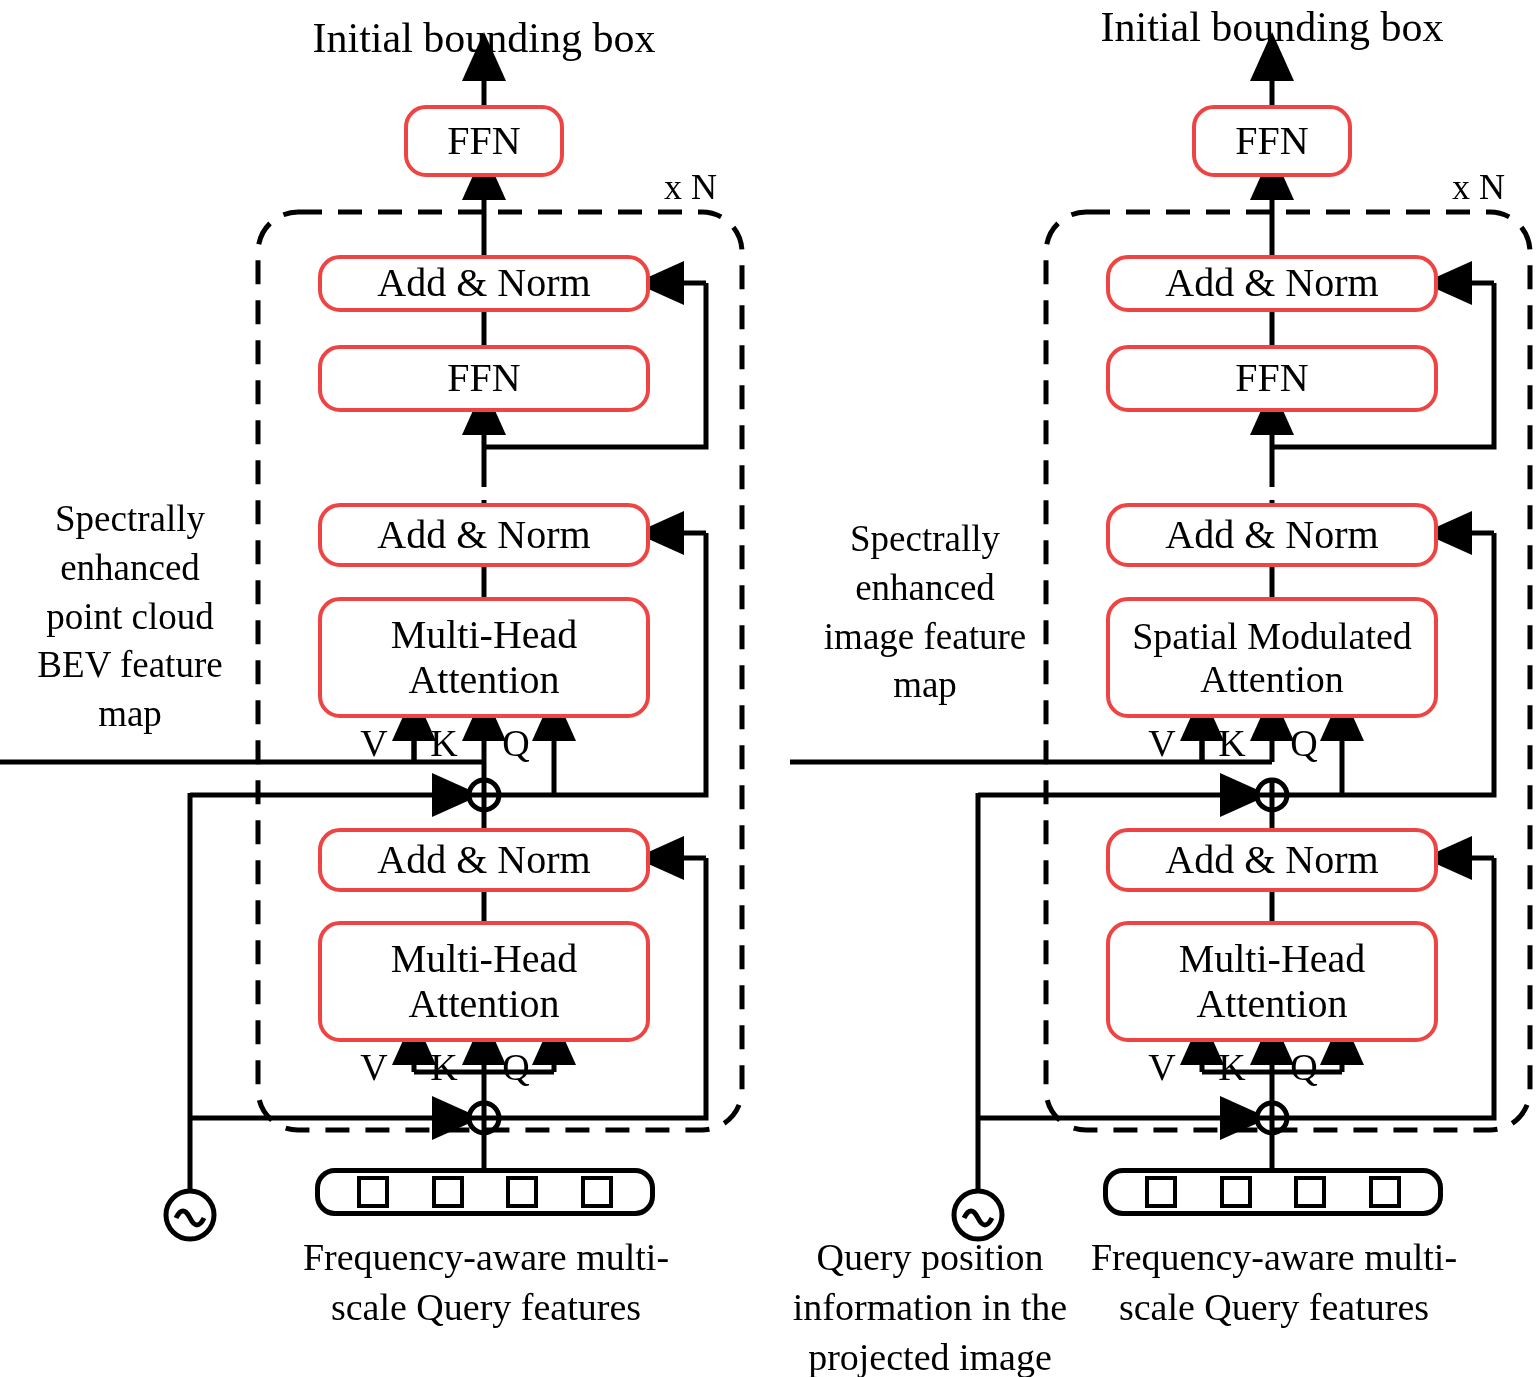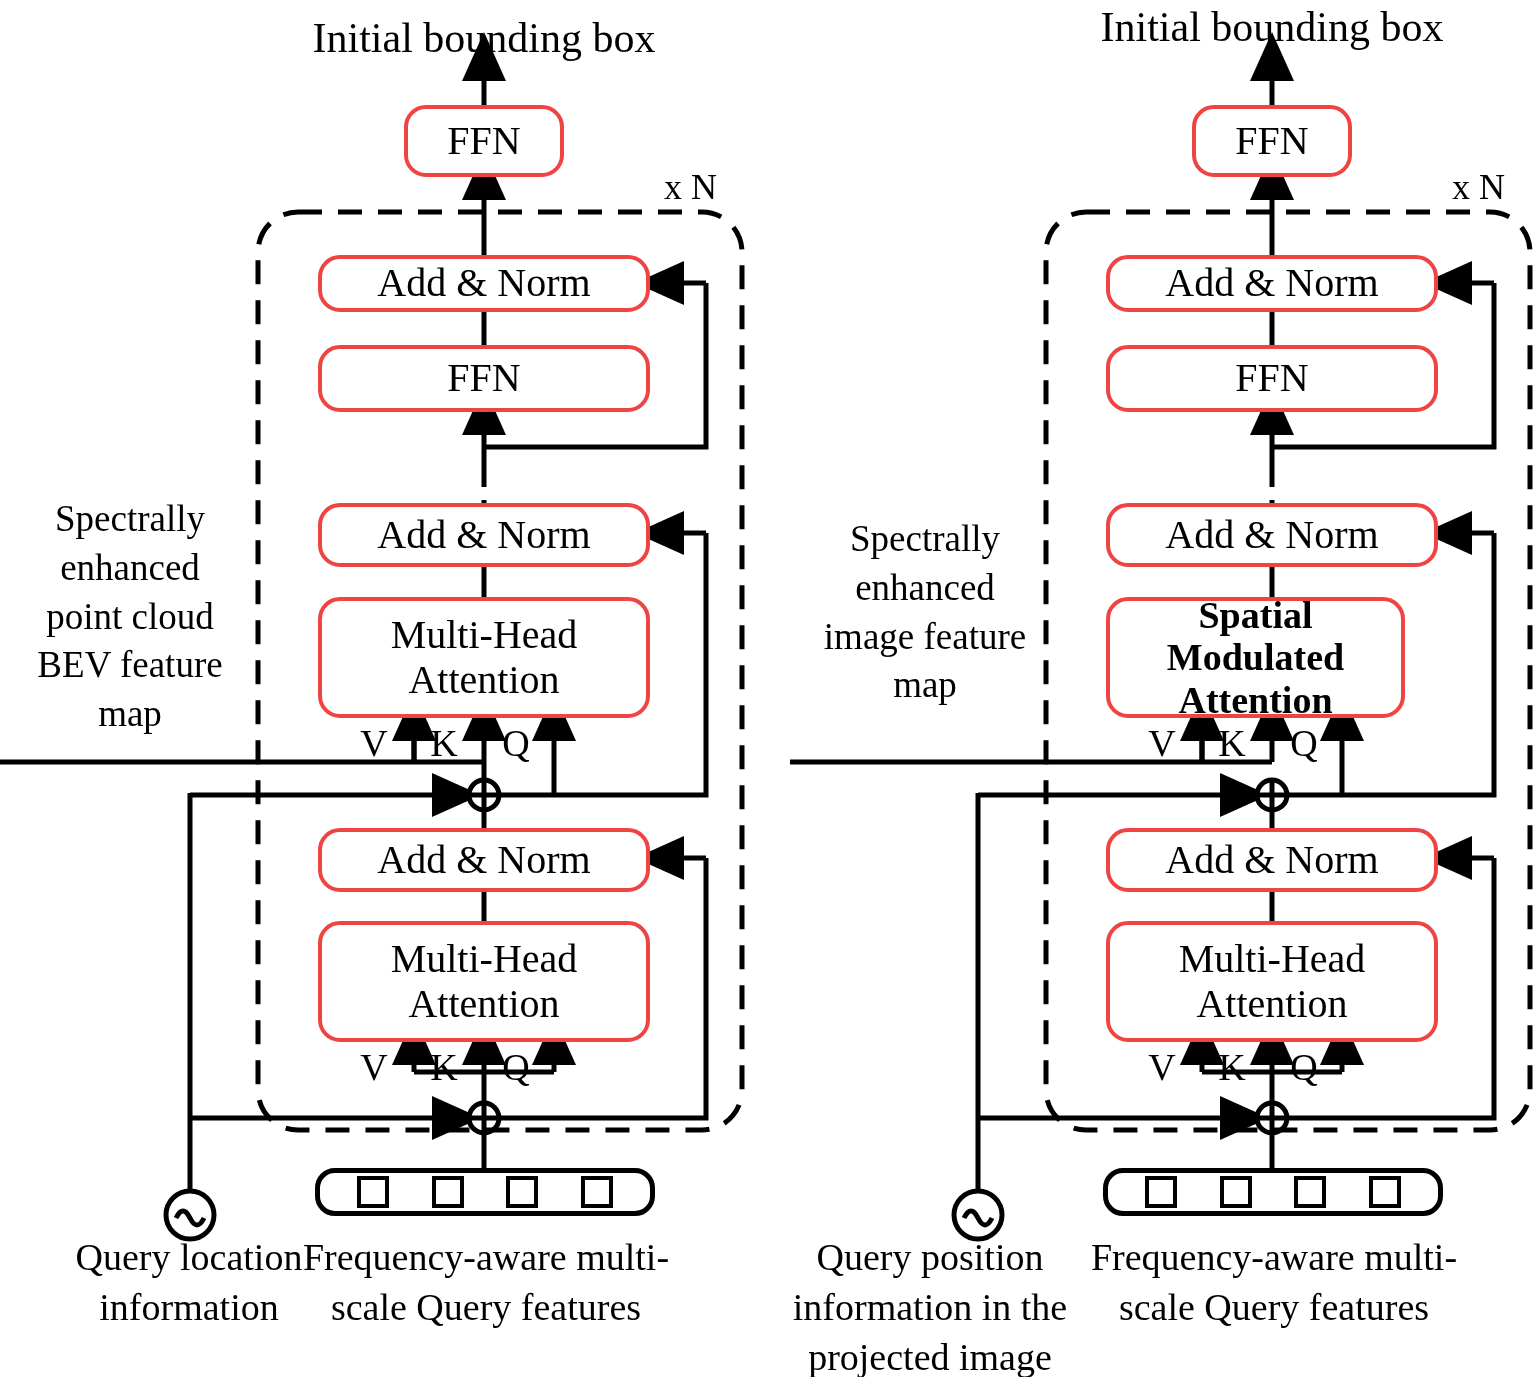--- a/index.html
+++ b/index.html
@@ -162,39 +162,37 @@
   <div class="vkq" style="left:424px;top:1048px;width:40px;">K</div>
   <div class="vkq" style="left:496px;top:1048px;width:40px;">Q</div>
 
   <div class="qtok" style="left:315px;top:1168px;width:340px;height:48px;padding:0 16px;">
     <span style="width:24px;height:24px;"></span>
     <span style="width:24px;height:24px;"></span>
     <span style="width:24px;height:24px;"></span>
     <span style="width:24px;height:24px;"></span>
   </div>
 
-  <div class="lbl" style="left:4px;top:1232px;width:370px;font-size:38px;">Query location
-information</div>
 
   <div class="lbl" style="left:296px;top:1232px;width:380px;font-size:38px;">Frequency-aware multi-
 scale Query features</div>
 
   <div class="lbl" style="left:1042px;top:0px;width:460px;font-size:42px;">Initial bounding box</div>
 
   <div class="node" style="left:1192px;top:105px;width:160px;height:72px;font-size:40px;">FFN</div>
 
   <div class="xn" style="left:1452px;top:166px;">x N</div>
 
   <div class="node" style="left:1106px;top:255px;width:332px;height:57px;font-size:40px;">Add &amp; Norm</div>
 
   <div class="node" style="left:1106px;top:345px;width:332px;height:67px;font-size:40px;">FFN</div>
 
   <div class="node" style="left:1106px;top:503px;width:332px;height:64px;font-size:40px;">Add &amp; Norm</div>
 
-  <div class="node" style="left:1106px;top:597px;width:299px;height:121px;font-size:38px;white-space:pre-line;font-weight:bold;">Spatial Modulated
+  <div class="node" style="left:1106px;top:597px;width:332px;height:121px;font-size:38px;white-space:pre-line;">Spatial Modulated
 Attention</div>
 
   <div class="lbl" style="left:800px;top:515px;width:250px;font-size:37px;">Spectrally
 enhanced
 image feature
 map</div>
 
   <div class="vkq" style="left:1142px;top:724px;width:40px;">V</div>
   <div class="vkq" style="left:1212px;top:724px;width:40px;">K</div>
   <div class="vkq" style="left:1284px;top:724px;width:40px;">Q</div>

